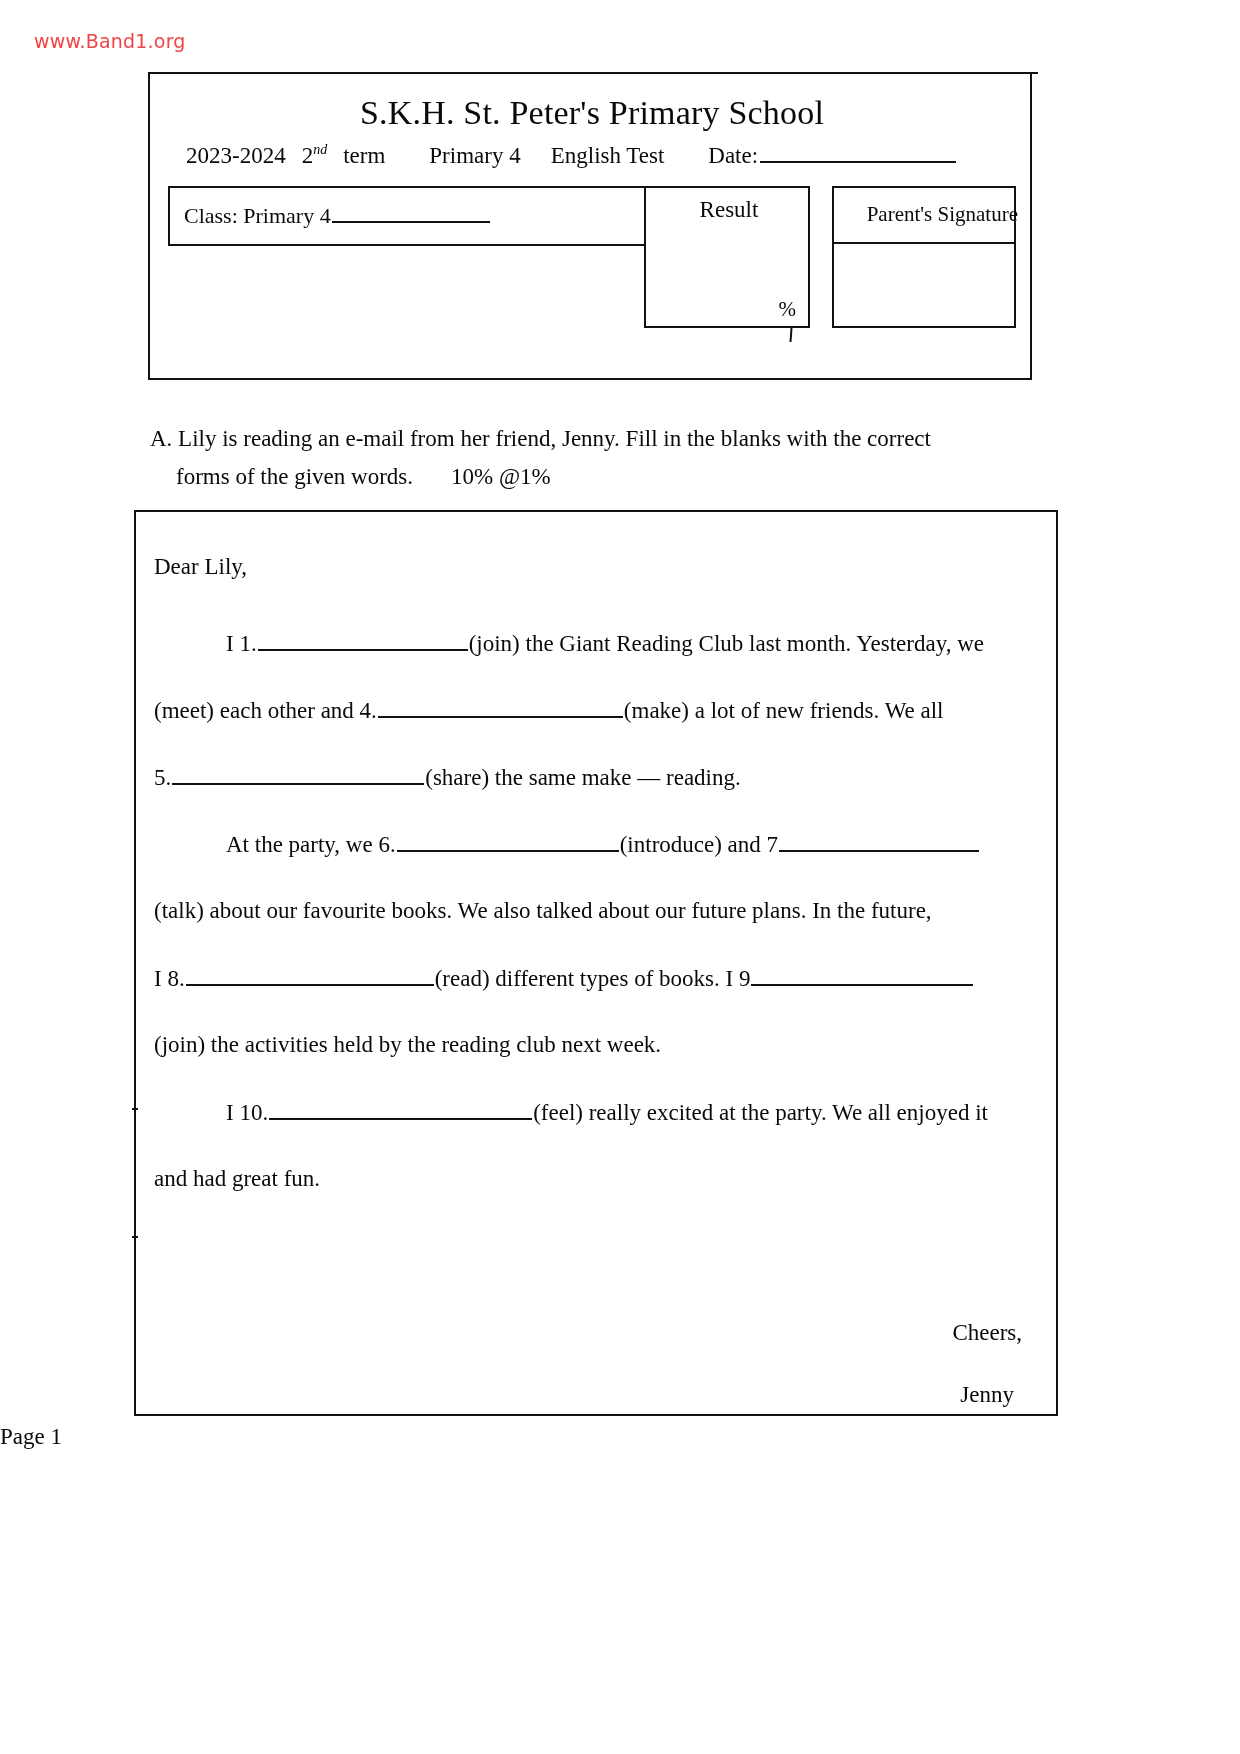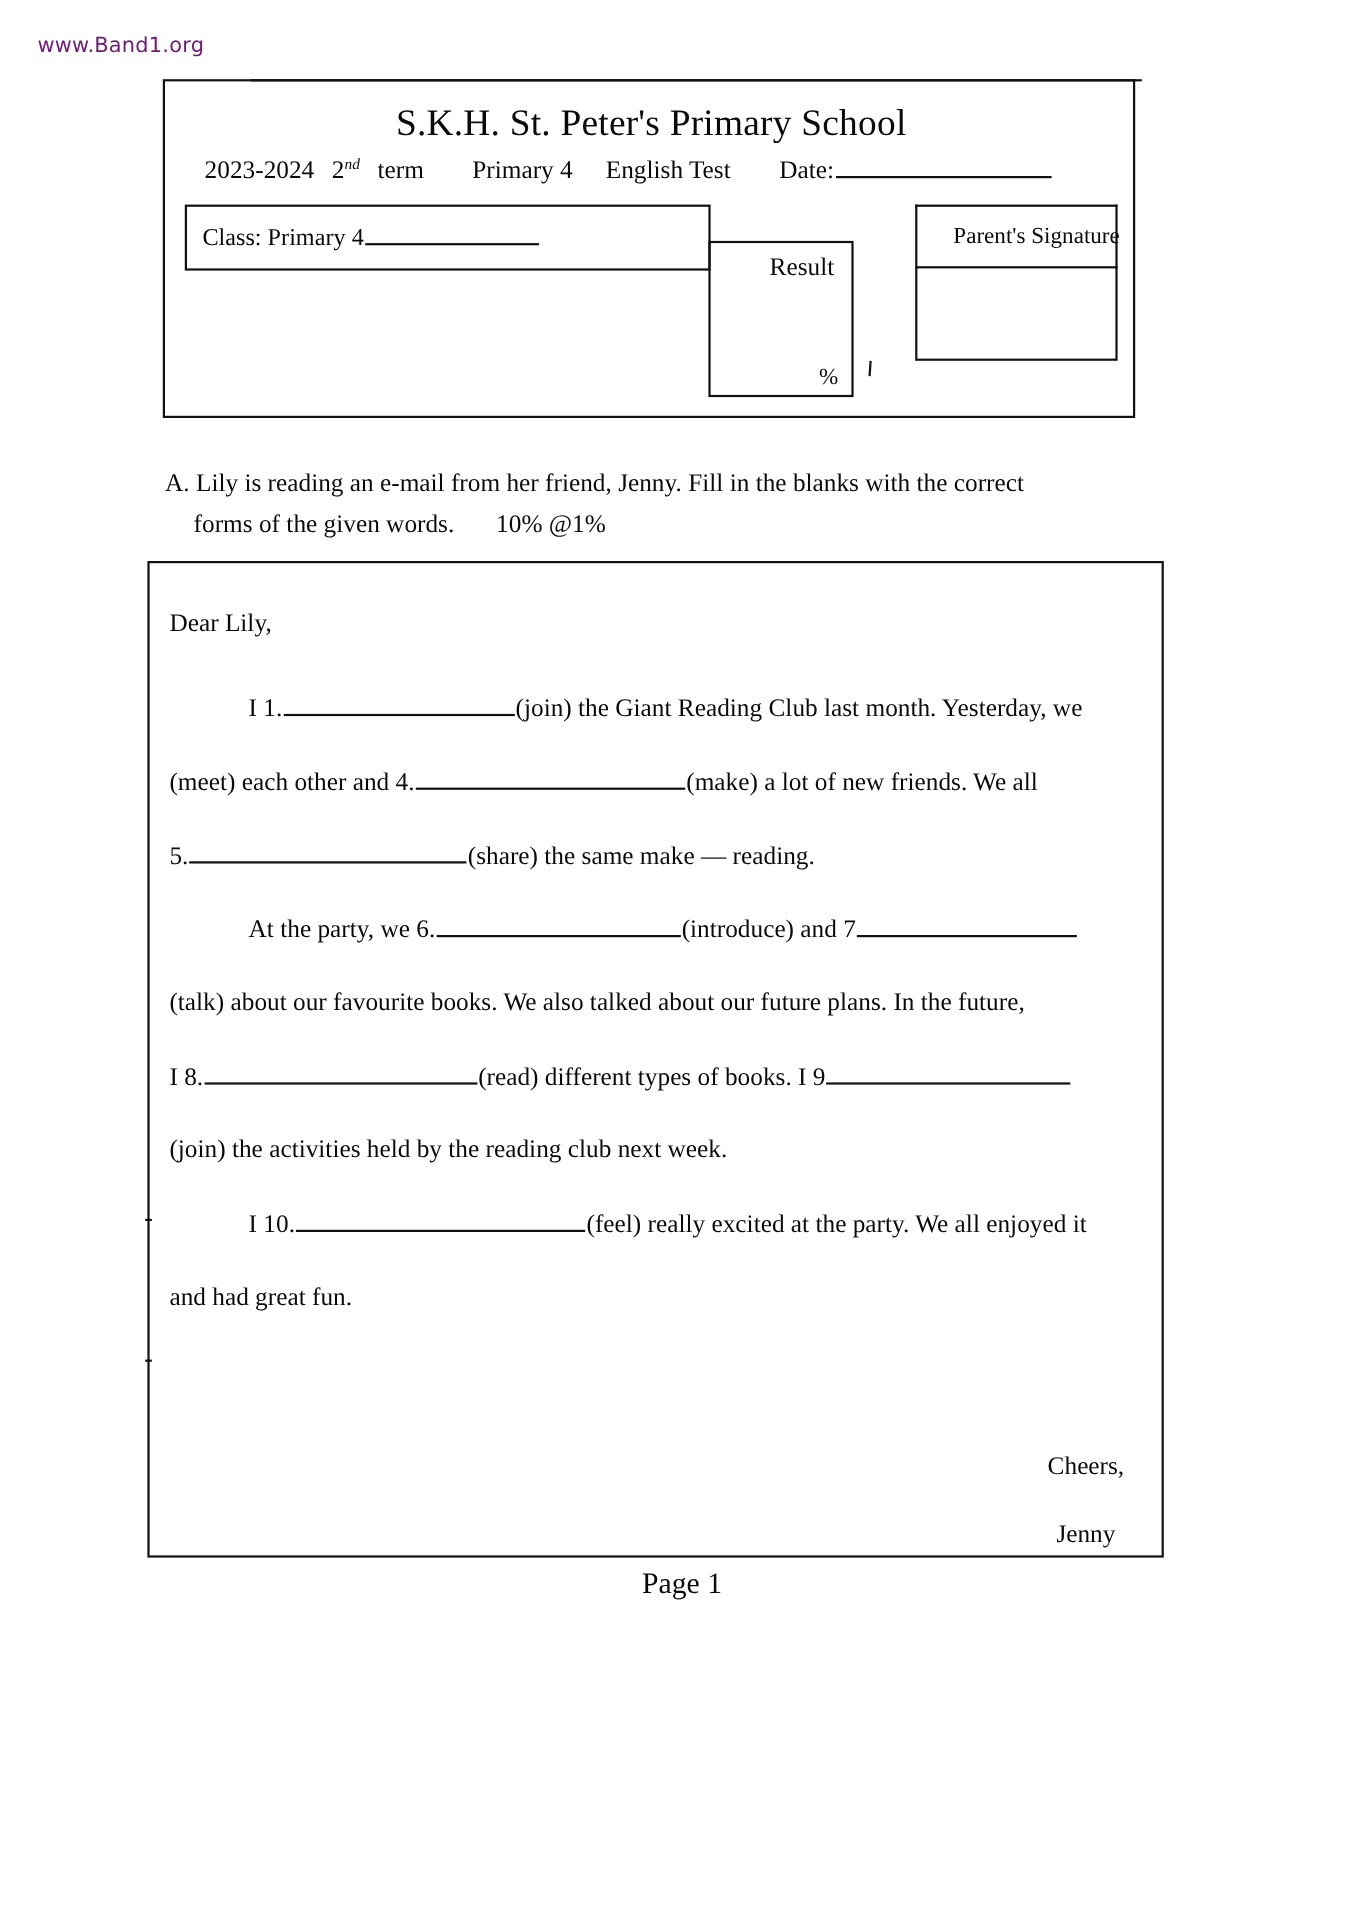--- a/index.html
+++ b/index.html
@@ -17,21 +17,21 @@
   }
 
   
   .site-url {
     position: absolute;
     left: 34px;
     top: 30px;
     font-family: "DejaVu Sans", "Liberation Sans", sans-serif;
     font-size: 19px;
     letter-spacing: .2px;
-    color: #701a75;
+    color: #ef4444;
   }
 
   
   .header-box {
     position: absolute;
     left: 148px;
     top: 72px;
     width: 884px;
     height: 308px;
     box-sizing: border-box;
@@ -96,21 +96,21 @@
     box-sizing: border-box;
     border: 2px solid #111;
   }
   .cell-class {
     left: 0; top: 0; width: 478px; height: 60px;
   }
   .cell-name {
     left: 0; top: 58px; width: 478px; height: 84px;
   }
   .cell-result {
-    left: 476px; top: 0; width: 132px; height: 142px; margin-top: 33px;
+    left: 476px; top: 0; width: 166px; height: 142px;
   }
   .cell-parent {
     left: 664px; top: 0; width: 184px; height: 58px;
     border-bottom: none;
   }
   .cell-parent-blank {
     left: 664px; top: 56px; width: 184px; height: 86px;
   }
 
   .cell-label {
@@ -235,22 +235,22 @@
     font-size: 23px;
     line-height: 62px;
   }
 
   
   .page-footer {
     position: absolute;
     left: 0;
     top: 1424px;
     width: 1240px;
-    text-align: center;
-    font-size: 27px;
+    text-align: left;
+    font-size: 23px;
   }
 
   
   .scan-nick-1 {
     position: absolute;
     left: 132px;
     top: 1108px;
     width: 6px;
     height: 2px;
     background: #111;

